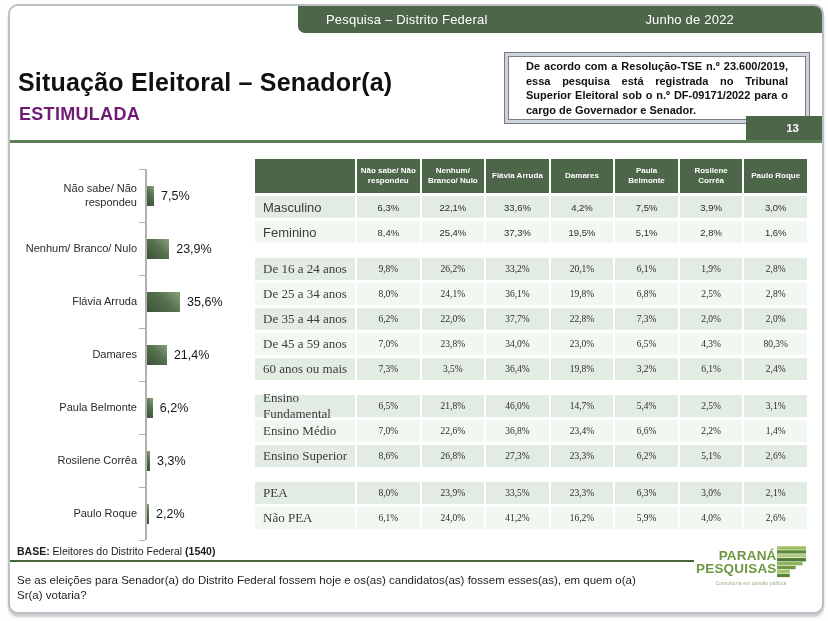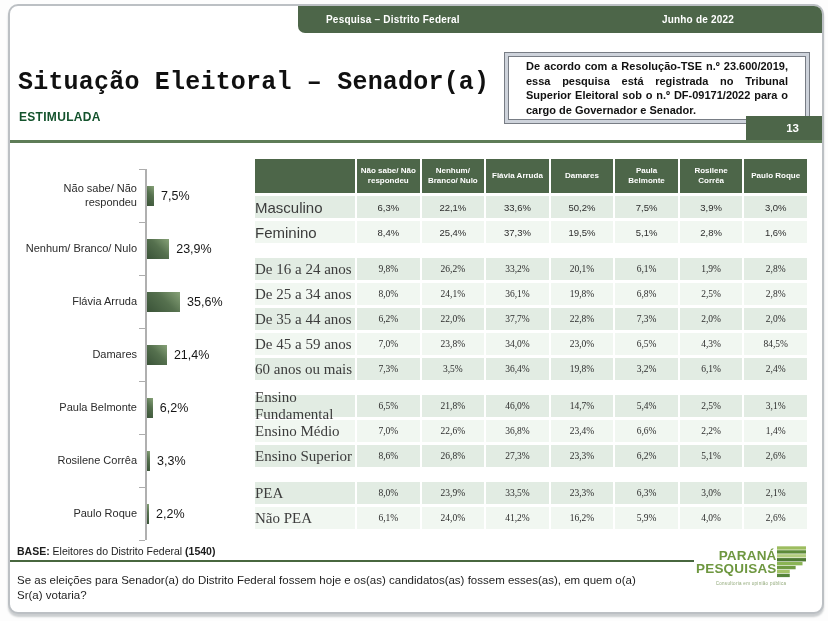--- a/index.html
+++ b/index.html
@@ -4,25 +4,25 @@
 <style>
   html,body{margin:0;padding:0;background:#fdfdfd;width:828px;height:621px;overflow:hidden;
     font-family:"Liberation Sans","DejaVu Sans",sans-serif;-webkit-font-smoothing:antialiased;}
   .slide{position:absolute;left:8px;top:4px;width:812px;height:606px;background:#fff;
     border:2px solid #bcc0c4;border-radius:10px;box-shadow:0 3px 2px rgba(160,165,170,.55);overflow:hidden;}
 
   
   .topbar{position:absolute;left:288px;top:0;right:0;height:27px;background:var(--green-dark);
     border-bottom-left-radius:7px;display:flex;align-items:center;justify-content:space-between;
     padding:0 88px 0 28px;box-sizing:border-box;}
-  .topbar span{color:#fff;font-weight:bold;font-size:10px;letter-spacing:.2px;white-space:nowrap;}
-
-  
-  .title{position:absolute;left:8px;top:62px;font-size:25px;font-weight:bold;color:#101010;letter-spacing:.2px;font-family:Liberation Mono, monospace;}
-  .subtitle{position:absolute;left:9px;top:104px;font-size:12px;font-weight:bold;color:#14532d;letter-spacing:.3px;}
+  .topbar span{color:#fff;font-weight:normal;font-size:13px;letter-spacing:.2px;white-space:nowrap;}
+
+  
+  .title{position:absolute;left:8px;top:62px;font-size:25px;font-weight:bold;color:#101010;letter-spacing:.2px;}
+  .subtitle{position:absolute;left:9px;top:98px;font-size:18px;font-weight:bold;color:#701a75;letter-spacing:.3px;}
 
   
   .notice{position:absolute;right:12px;top:46px;width:306px;padding:6px 21px;box-sizing:border-box;
     font-size:11px;font-weight:bold;color:#111;text-align:justify;line-height:1.32;background:#fff;
     border:1px solid #787d85;box-shadow:inset 0 0 0 3px #ced3db, inset 0 0 0 4px #787d85;}
 
   
   .pagenum{position:absolute;right:0;top:110px;width:76px;height:25px;background:var(--green-dark);
     color:#fff;font-size:11.5px;font-weight:bold;text-align:right;line-height:25px;padding-right:23px;box-sizing:border-box;}
   .divider{position:absolute;left:0;right:0;top:134px;height:3px;background:#5e7c57;}
@@ -38,21 +38,21 @@
   .c-val{margin-left:7px;font-size:12.5px;color:#161616;white-space:nowrap;}
 
   
   .table{position:absolute;left:245px;top:153px;width:552px;}
   .tgrid{display:grid;grid-template-columns:100px repeat(7,1fr);gap:3px 2px;}
   .thead{margin-bottom:3px;}
   .hcell{background:var(--green-dark);color:#fff;font-size:8px;font-weight:bold;text-align:center;
     min-height:34px;display:flex;align-items:center;justify-content:center;line-height:1.3;padding:2px 3px;box-sizing:border-box;}
   .tgroup{grid-auto-rows:22px;}
   .tgroup + .tgroup{margin-top:15px;font-family:Liberation Serif, serif;}
-  .lcell{font-size:15px;color:#3c3c3c;display:flex;align-items:center;padding-left:0;box-sizing:border-box;}
+  .lcell{font-size:13px;color:#3c3c3c;display:flex;align-items:center;padding-left:8px;box-sizing:border-box;}
   .vcell{font-size:9.5px;color:#2d2d2d;display:flex;align-items:center;justify-content:center;}
   .dark{background:#e2ece3;}
   .light{background:#f1f7f1;}
 
   
   .base{position:absolute;left:7px;top:539px;font-size:10.5px;color:#1c1c1c;}
   .base b{font-weight:bold;}
   .baseline{position:absolute;left:0px;top:554px;width:684px;height:2px;background:#48673f;}
   .question{position:absolute;left:7px;top:567px;width:640px;font-size:11.5px;color:#1e1e1e;line-height:1.3;}
 
@@ -141,21 +141,21 @@
         <div class="hcell">Damares</div>
         <div class="hcell">Paula Belmonte</div>
         <div class="hcell">Rosilene Corrêa</div>
         <div class="hcell">Paulo Roque</div>
       </div>
       <div class="tgrid tgroup">
         <div class="lcell dark">Masculino</div>
         <div class="vcell dark">6,3%</div>
         <div class="vcell dark">22,1%</div>
         <div class="vcell dark">33,6%</div>
-        <div class="vcell dark">50,2%</div>
+        <div class="vcell dark">4,2%</div>
         <div class="vcell dark">7,5%</div>
         <div class="vcell dark">3,9%</div>
         <div class="vcell dark">3,0%</div>
         <div class="lcell light">Feminino</div>
         <div class="vcell light">8,4%</div>
         <div class="vcell light">25,4%</div>
         <div class="vcell light">37,3%</div>
         <div class="vcell light">19,5%</div>
         <div class="vcell light">5,1%</div>
         <div class="vcell light">2,8%</div>
@@ -186,21 +186,21 @@
         <div class="vcell dark">7,3%</div>
         <div class="vcell dark">2,0%</div>
         <div class="vcell dark">2,0%</div>
         <div class="lcell light">De 45 a 59 anos</div>
         <div class="vcell light">7,0%</div>
         <div class="vcell light">23,8%</div>
         <div class="vcell light">34,0%</div>
         <div class="vcell light">23,0%</div>
         <div class="vcell light">6,5%</div>
         <div class="vcell light">4,3%</div>
-        <div class="vcell light">84,5%</div>
+        <div class="vcell light">80,3%</div>
         <div class="lcell dark">60 anos ou mais</div>
         <div class="vcell dark">7,3%</div>
         <div class="vcell dark">3,5%</div>
         <div class="vcell dark">36,4%</div>
         <div class="vcell dark">19,8%</div>
         <div class="vcell dark">3,2%</div>
         <div class="vcell dark">6,1%</div>
         <div class="vcell dark">2,4%</div>
       </div>
       <div class="tgrid tgroup">

